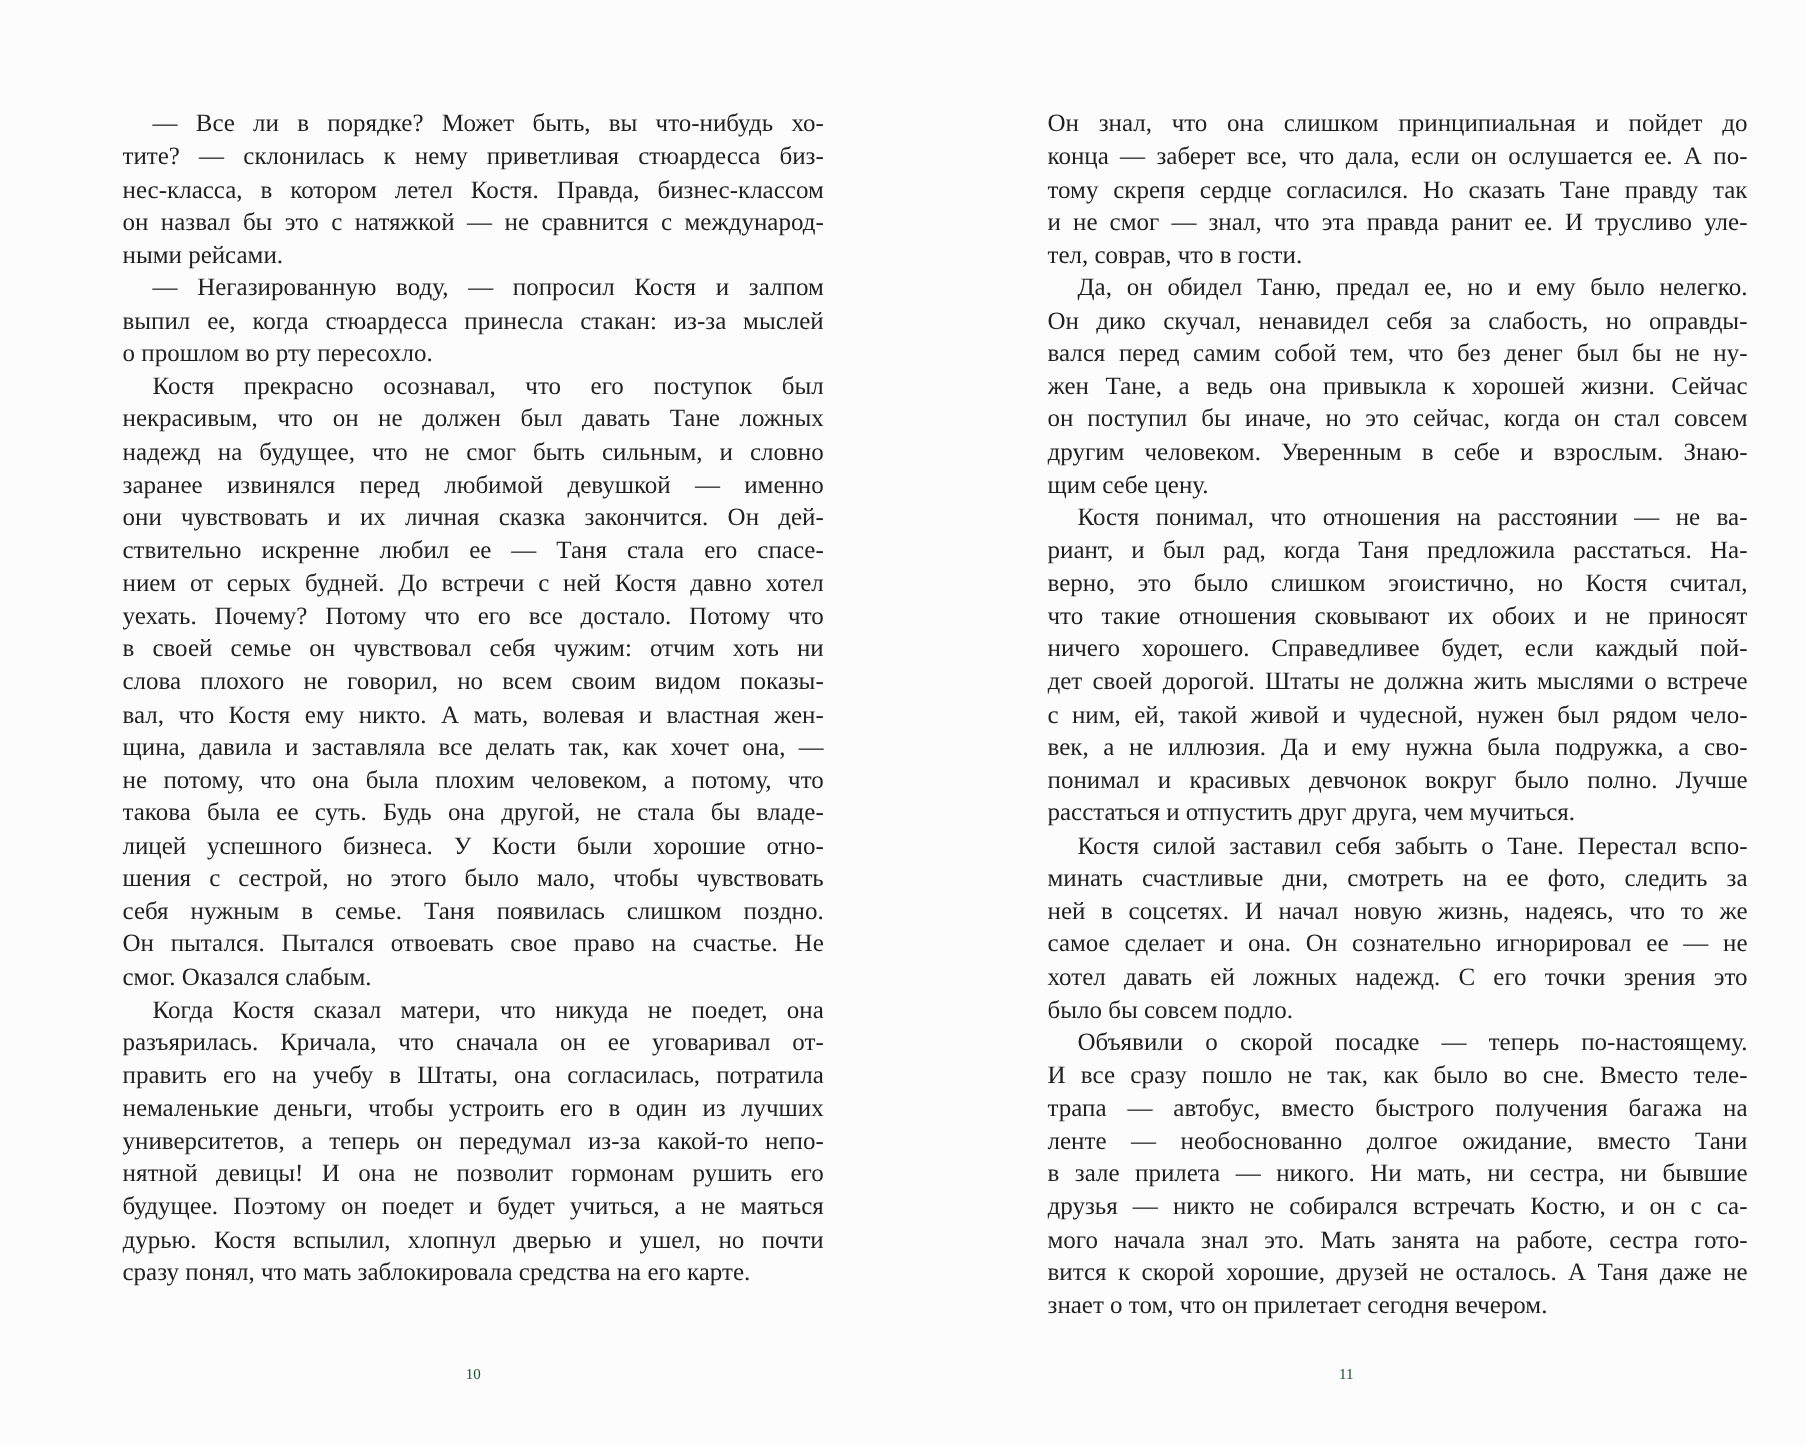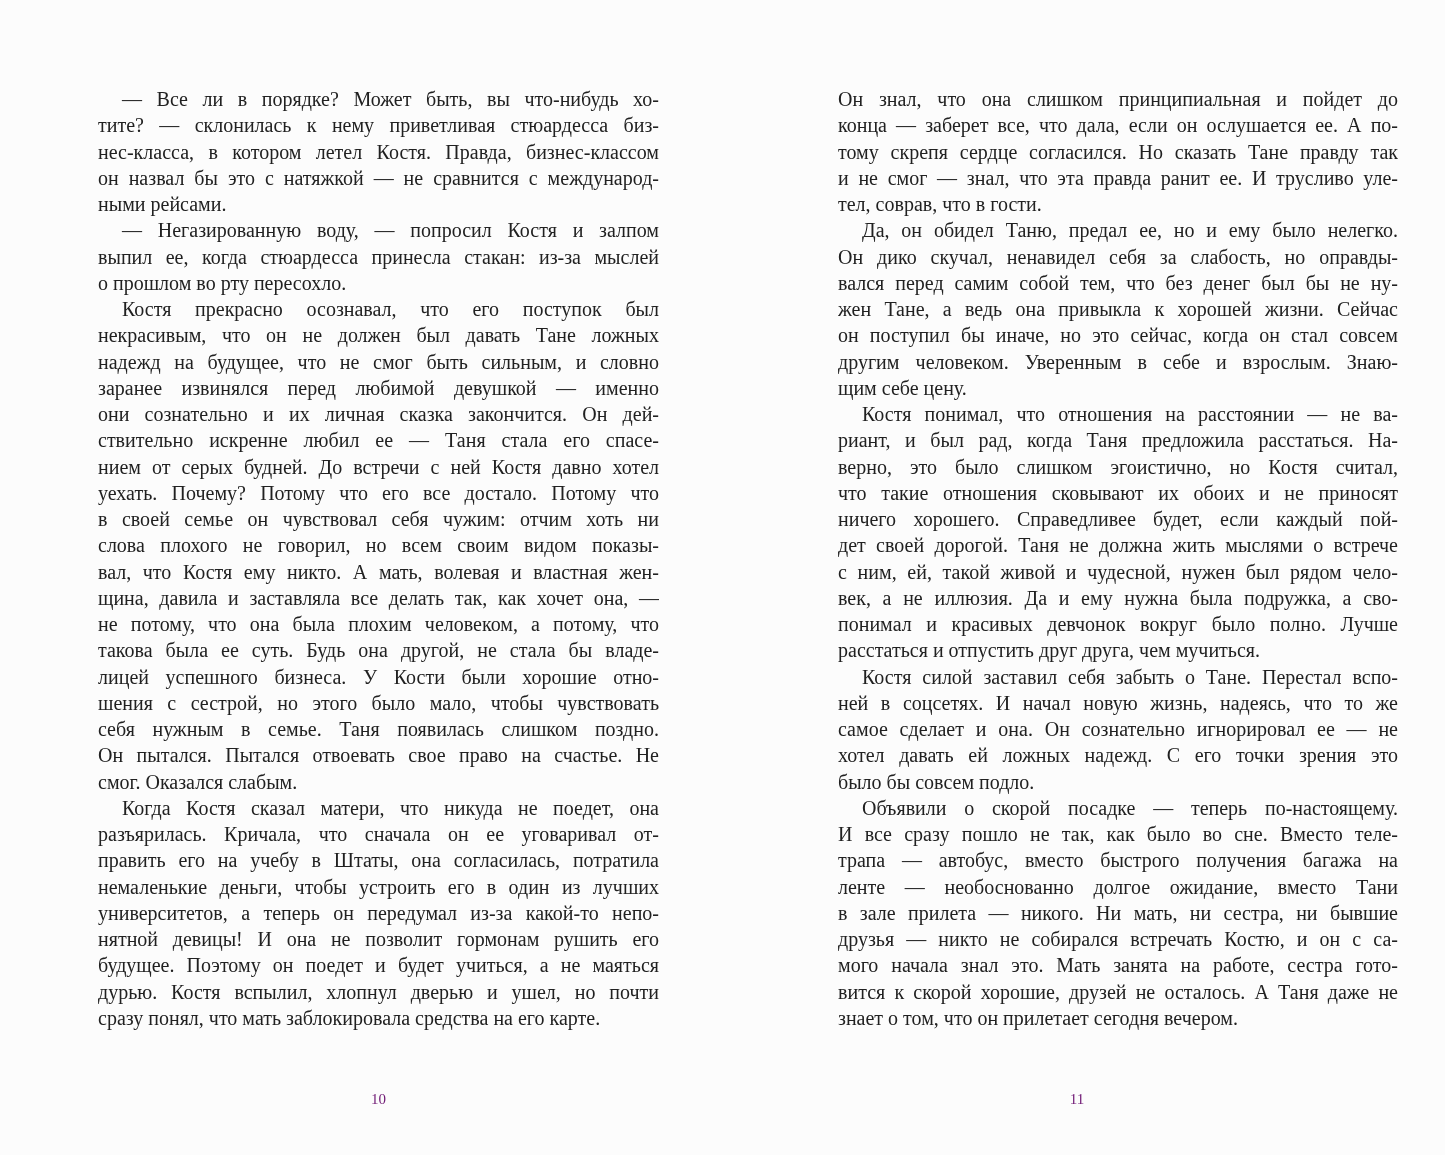--- a/index.html
+++ b/index.html
@@ -40,22 +40,22 @@
   }
   .line.indent {
     text-indent: 24px;
   }
   .page-number {
     position: absolute;
     top: 1086px;
     height: 26px;
     line-height: 26px;
     text-align: center;
-    font-size: 15px;
-    color: #701a75;
+    font-size: 12px;
+    color: #14532d;
     font-family: Liberation Serif, serif;
   }
   .page-number.left  { left: 85px;  width: 561px; }
   .page-number.right { left: 784px; width: 560px; }
 </style>
 </head>
 <body>
 
 <div class="book-spread">
   <div class="text-col left">
@@ -64,21 +64,21 @@
       <div class="line">нес-класса, в котором летел Костя. Правда, бизнес-классом</div>
       <div class="line">он назвал бы это с натяжкой — не сравнится с международ-</div>
       <div class="line last">ными рейсами.</div>
       <div class="line indent">— Негазированную воду, — попросил Костя и залпом</div>
       <div class="line">выпил ее, когда стюардесса принесла стакан: из-за мыслей</div>
       <div class="line last">о прошлом во рту пересохло.</div>
       <div class="line indent">Костя прекрасно осознавал, что его поступок был</div>
       <div class="line">некрасивым, что он не должен был давать Тане ложных</div>
       <div class="line">надежд на будущее, что не смог быть сильным, и словно</div>
       <div class="line">заранее извинялся перед любимой девушкой — именно</div>
-      <div class="line">они сознательно и их личная сказка закончится. Он дей-</div>
+      <div class="line">они чувствовать и их личная сказка закончится. Он дей-</div>
       <div class="line">ствительно искренне любил ее — Таня стала его спасе-</div>
       <div class="line">нием от серых будней. До встречи с ней Костя давно хотел</div>
       <div class="line">уехать. Почему? Потому что его все достало. Потому что</div>
       <div class="line">в своей семье он чувствовал себя чужим: отчим хоть ни</div>
       <div class="line">слова плохого не говорил, но всем своим видом показы-</div>
       <div class="line">вал, что Костя ему никто. А мать, волевая и властная жен-</div>
       <div class="line">щина, давила и заставляла все делать так, как хочет она, —</div>
       <div class="line">не потому, что она была плохим человеком, а потому, что</div>
       <div class="line">такова была ее суть. Будь она другой, не стала бы владе-</div>
       <div class="line">лицей успешного бизнеса. У Кости были хорошие отно-</div>
@@ -107,26 +107,27 @@
       <div class="line">вался перед самим собой тем, что без денег был бы не ну-</div>
       <div class="line">жен Тане, а ведь она привыкла к хорошей жизни. Сейчас</div>
       <div class="line">он поступил бы иначе, но это сейчас, когда он стал совсем</div>
       <div class="line">другим человеком. Уверенным в себе и взрослым. Знаю-</div>
       <div class="line last">щим себе цену.</div>
       <div class="line indent">Костя понимал, что отношения на расстоянии — не ва-</div>
       <div class="line">риант, и был рад, когда Таня предложила расстаться. На-</div>
       <div class="line">верно, это было слишком эгоистично, но Костя считал,</div>
       <div class="line">что такие отношения сковывают их обоих и не приносят</div>
       <div class="line">ничего хорошего. Справедливее будет, если каждый пой-</div>
-      <div class="line">дет своей дорогой. Таня не должна жить мыслями о встрече</div>
+      <div class="line">дет своей дорогой. Штаты не должна жить мыслями о встрече</div>
       <div class="line">с ним, ей, такой живой и чудесной, нужен был рядом чело-</div>
       <div class="line">век, а не иллюзия. Да и ему нужна была подружка, а сво-</div>
       <div class="line">понимал и красивых девчонок вокруг было полно. Лучше</div>
       <div class="line last">расстаться и отпустить друг друга, чем мучиться.</div>
       <div class="line indent">Костя силой заставил себя забыть о Тане. Перестал вспо-</div>
+      <div class="line">минать счастливые дни, смотреть на ее фото, следить за</div>
       <div class="line">ней в соцсетях. И начал новую жизнь, надеясь, что то же</div>
       <div class="line">самое сделает и она. Он сознательно игнорировал ее — не</div>
       <div class="line">хотел давать ей ложных надежд. С его точки зрения это</div>
       <div class="line last">было бы совсем подло.</div>
       <div class="line indent">Объявили о скорой посадке — теперь по-настоящему.</div>
       <div class="line">И все сразу пошло не так, как было во сне. Вместо теле-</div>
       <div class="line">трапа — автобус, вместо быстрого получения багажа на</div>
       <div class="line">ленте — необоснованно долгое ожидание, вместо Тани</div>
       <div class="line">в зале прилета — никого. Ни мать, ни сестра, ни бывшие</div>
       <div class="line">друзья — никто не собирался встречать Костю, и он с са-</div>

